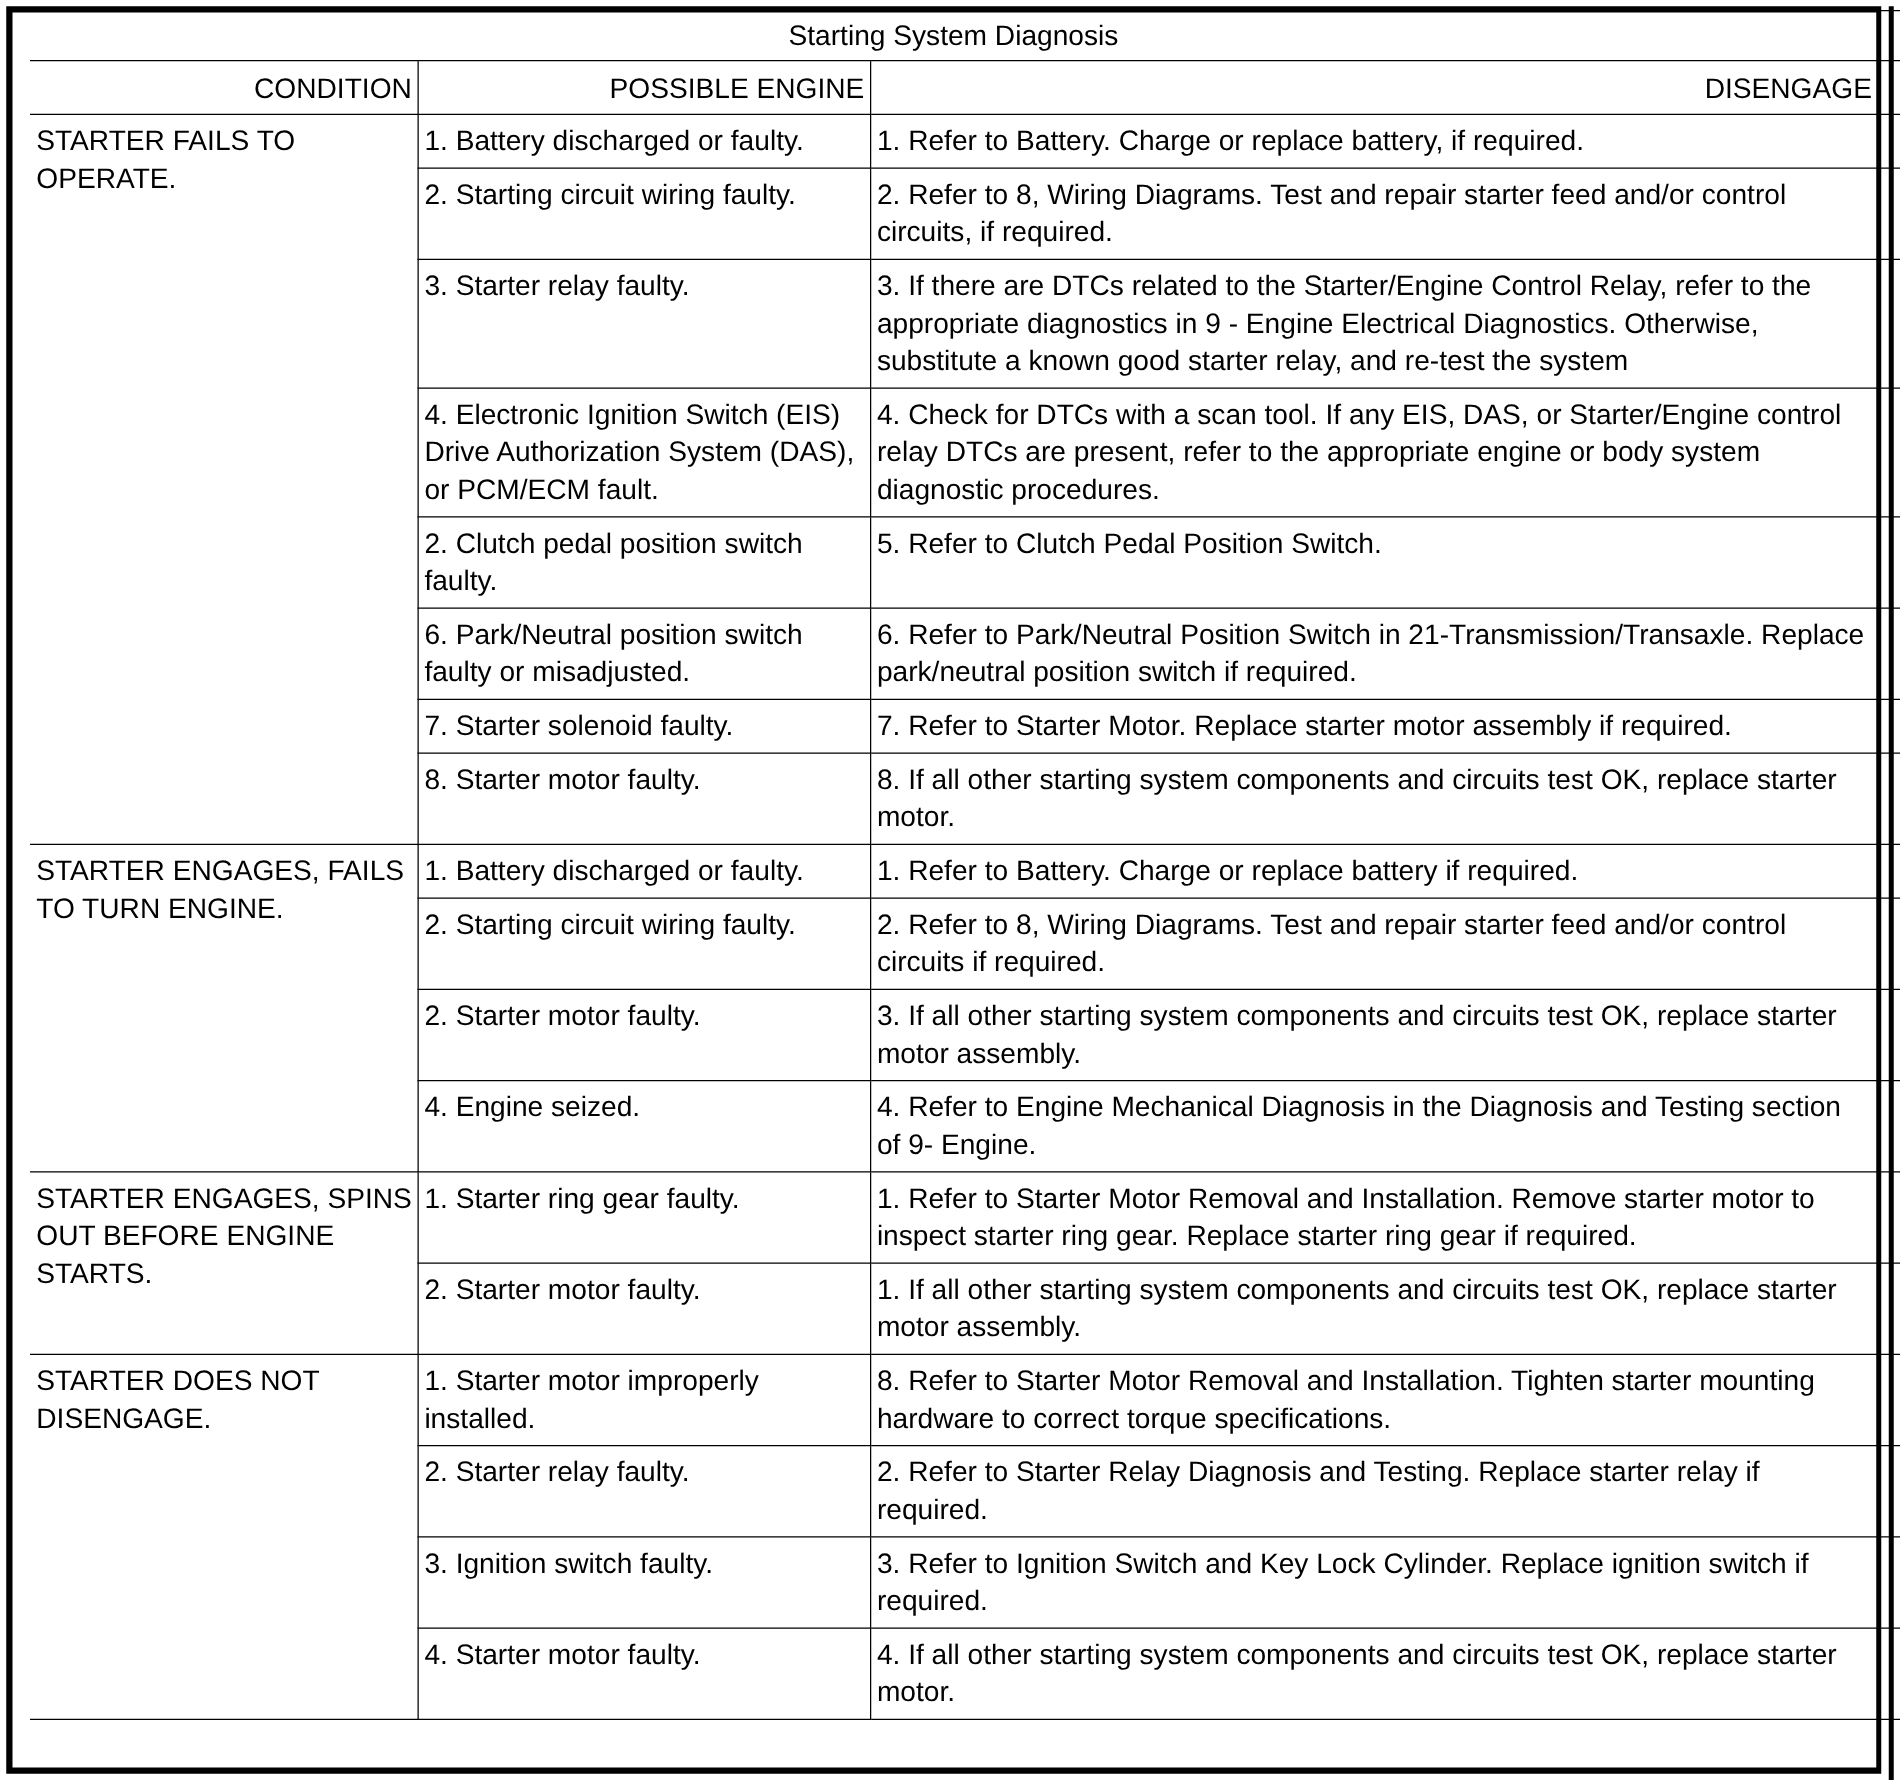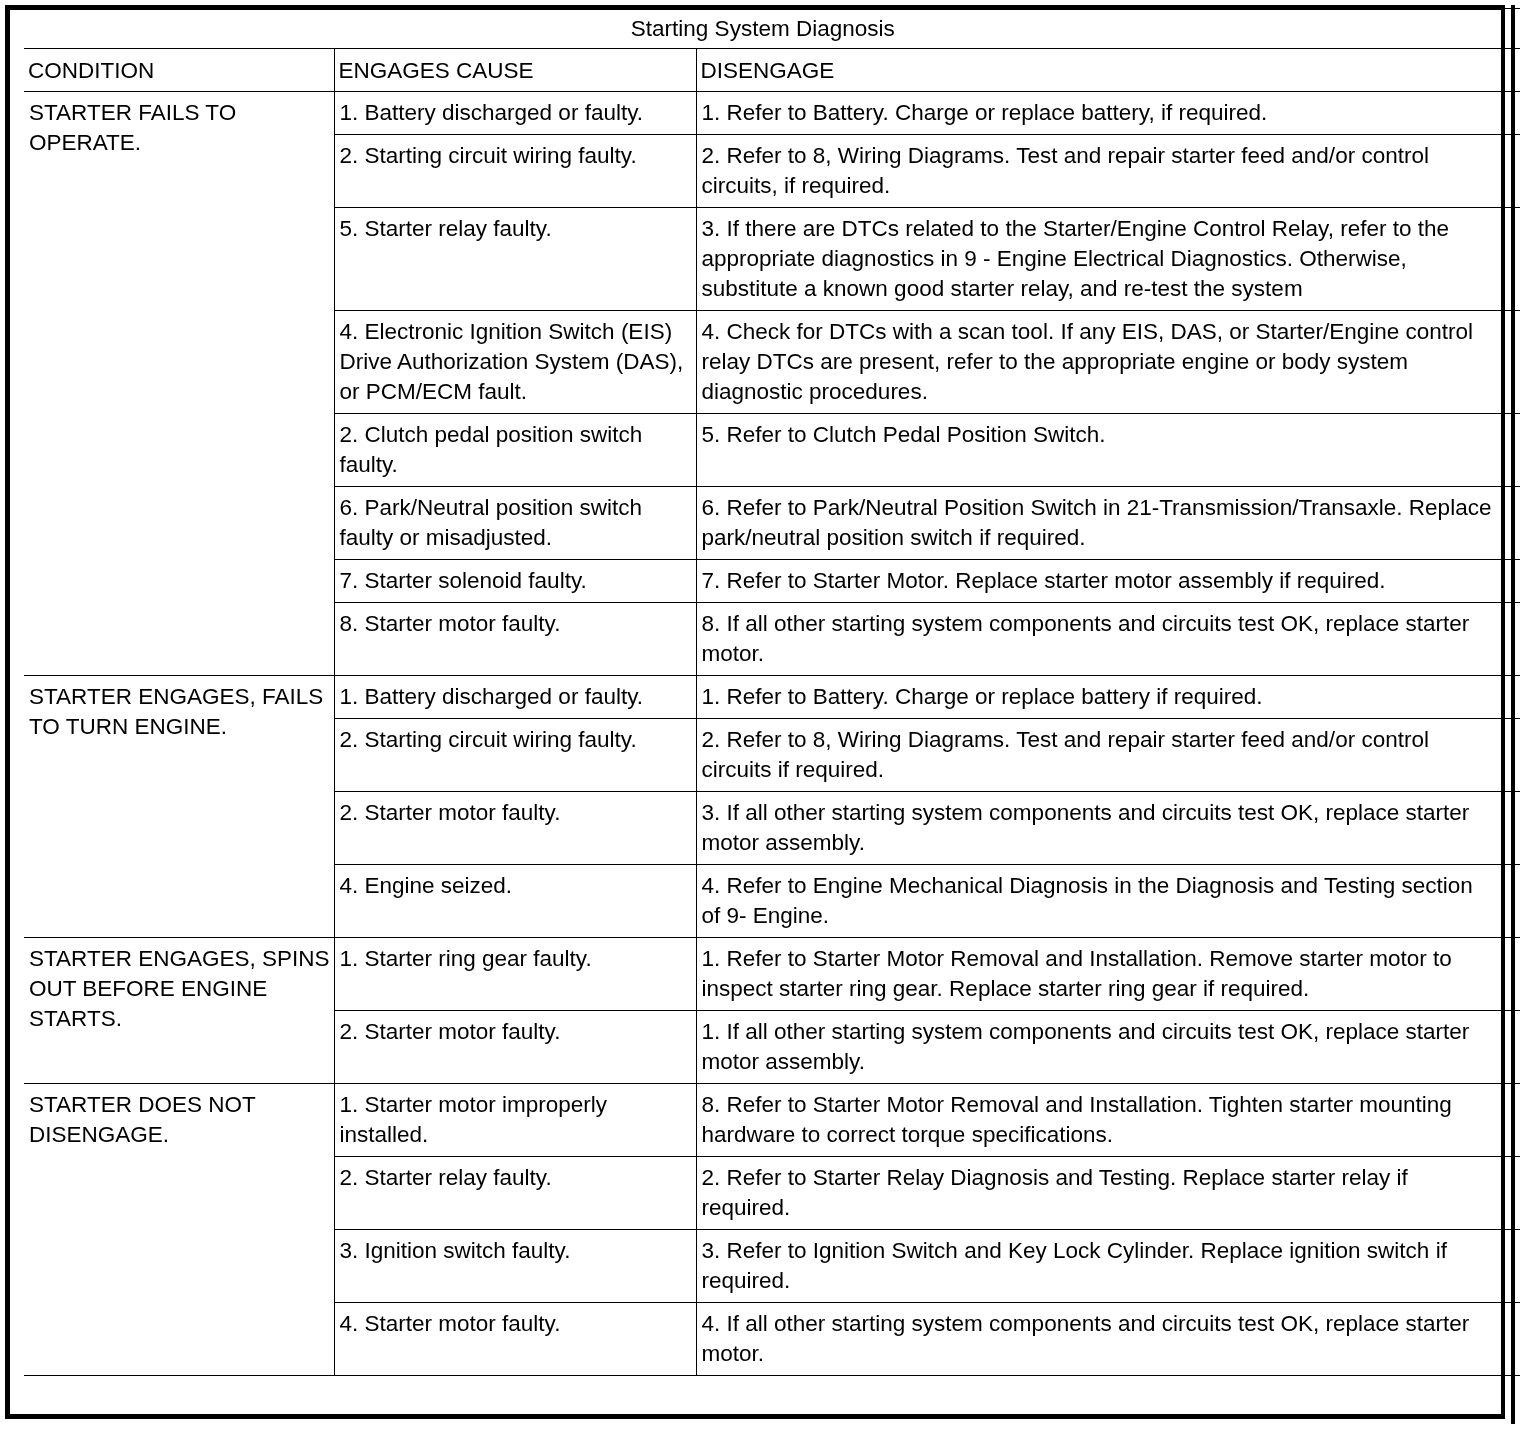--- a/index.html
+++ b/index.html
@@ -6,21 +6,21 @@
   body { width: 1520px; height: 1430px; position: relative; overflow: hidden;
          font-family: "Liberation Sans", "DejaVu Sans", sans-serif; color: #000; }
   .frame { position: absolute; left: 5px; top: 5px; width: 1500px; height: 1414px;
            border: 5px solid #000; box-sizing: border-box; border-right-width: 4px; }
   .outer-rule { position: absolute; left: 1511px; top: 5px; width: 4px; height: 1419px; background: #000; }
   table { position: absolute; left: 24px; top: 8px; border-collapse: collapse; table-layout: fixed;
           width: 1488px; }
   td, th { border: 1.5px solid #000; vertical-align: top; font-weight: normal;
            font-size: 22.5px; line-height: 30px; padding: 6px 4px 6px 5px; text-align: left; }
   .title-cell { text-align: center; padding: 5px 4px 4px 4px; height: 30px; }
-  .hdr th { text-align: left; padding: 7px 4px 5px 4px; height: 29px; margin-top: 24px; }
+  .hdr th { text-align: right; padding: 7px 4px 5px 4px; height: 29px; margin-top: 24px; }
   .cond { text-transform: none; }
   col.c1 { width: 310px; } col.c2 { width: 362px; } col.c3 { width: 806px; } col.c4 { width: 18px; }
   td.blank { padding: 0; }
   table > tbody > tr > *:first-child { border-left: none; }
 </style>
 </head>
 <body>
 
 <div class="frame"></div>
 <div class="outer-rule"></div>
@@ -32,37 +32,37 @@
       <col class="c3">
       <col class="c4">
     </colgroup>
   <tbody id="tbody">
     <tr>
       <td class="title-cell" colspan="3">Starting System Diagnosis</td>
       <td class="blank"></td>
     </tr>
     <tr class="hdr">
       <th>CONDITION</th>
-      <th>ENGAGES CAUSE</th>
+      <th>POSSIBLE ENGINE</th>
       <th>DISENGAGE</th>
       <th class="blank"></th>
     </tr>
   <tr>
         <td rowspan="8" class="cond">STARTER FAILS TO OPERATE.</td>
         <td>1. Battery discharged or faulty.</td>
         <td>1. Refer to Battery. Charge or replace battery, if required.</td>
         <td class="blank"></td>
       </tr>
       <tr>
         <td>2. Starting circuit wiring faulty.</td>
         <td>2. Refer to 8, Wiring Diagrams. Test and repair starter feed and/or control circuits, if required.</td>
         <td class="blank"></td>
       </tr>
       <tr>
-        <td>5. Starter relay faulty.</td>
+        <td>3. Starter relay faulty.</td>
         <td>3. If there are DTCs related to the Starter/Engine Control Relay, refer to the appropriate diagnostics in 9 - Engine Electrical Diagnostics. Otherwise, substitute a known good starter relay, and re-test the system</td>
         <td class="blank"></td>
       </tr>
       <tr>
         <td>4. Electronic Ignition Switch (EIS) Drive Authorization System (DAS), or PCM/ECM fault.</td>
         <td>4. Check for DTCs with a scan tool. If any EIS, DAS, or Starter/Engine control relay DTCs are present, refer to the appropriate engine or body system diagnostic procedures.</td>
         <td class="blank"></td>
       </tr>
       <tr>
         <td>2. Clutch pedal position switch faulty.</td>

